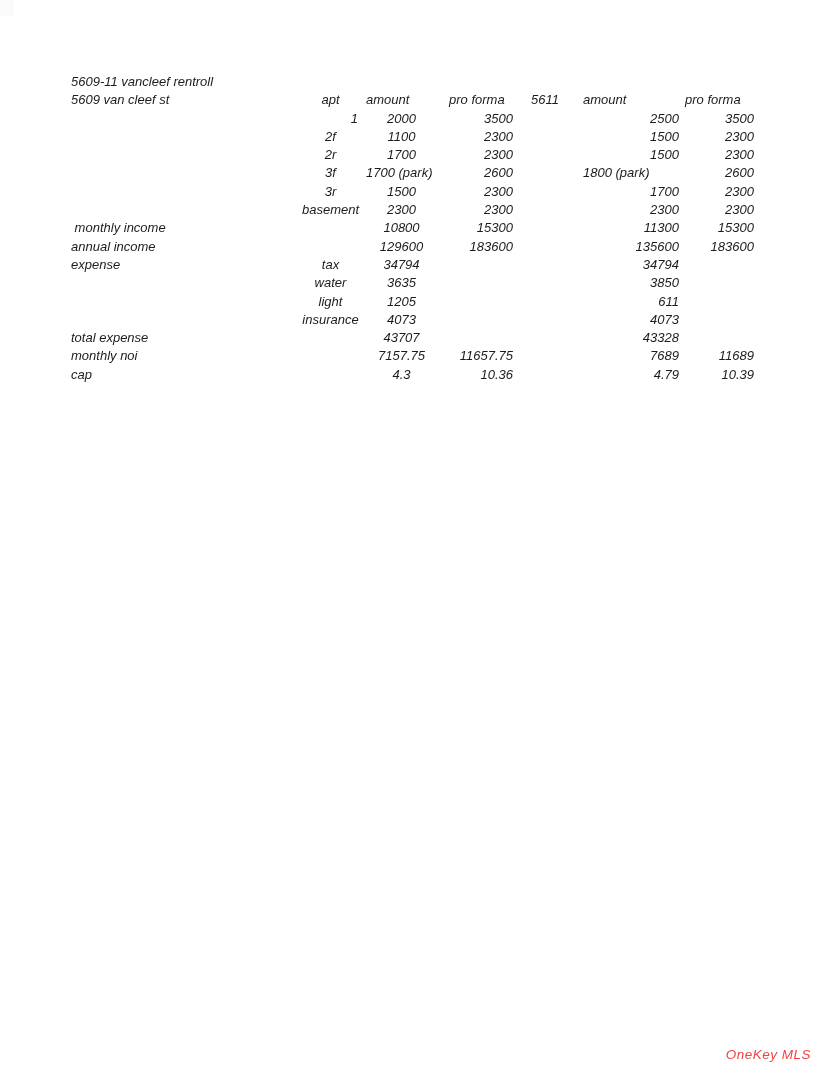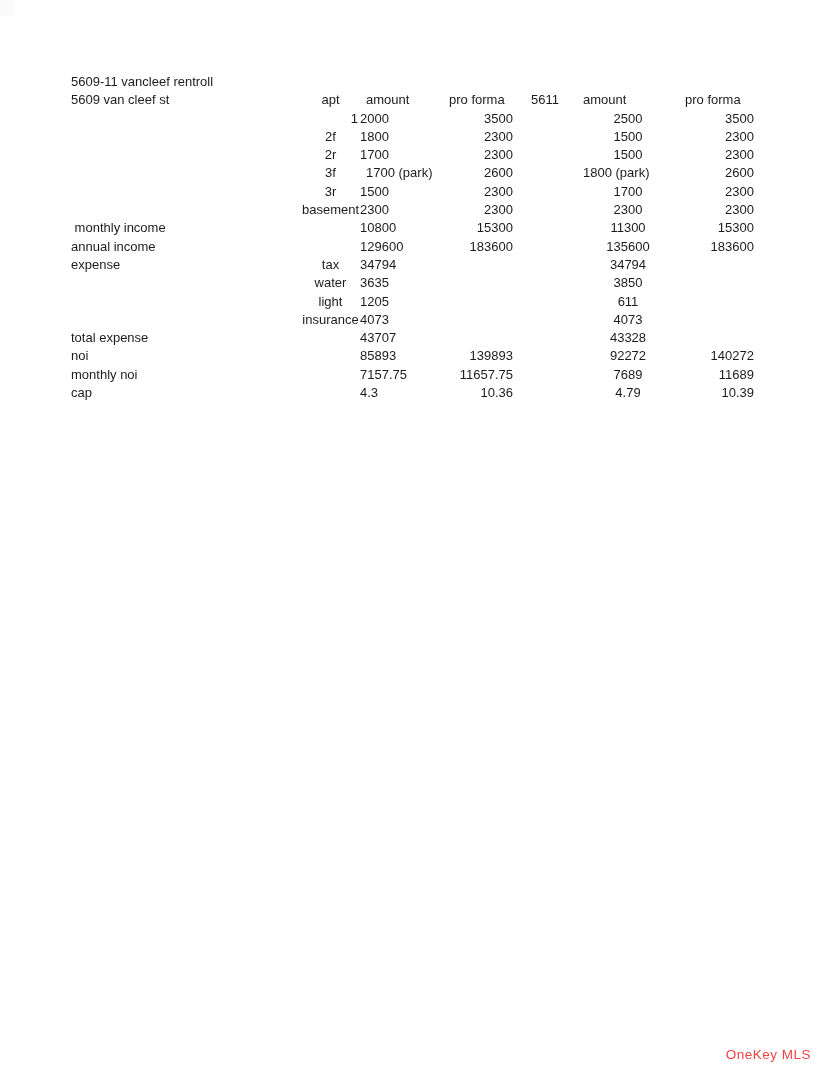--- a/index.html
+++ b/index.html
@@ -4,20 +4,21 @@
 <style>
   html, body { margin: 0; padding: 0; background: #ffffff; }
   .page {
     position: relative;
     width: 825px;
     height: 1068px;
     background: #ffffff;
     overflow: hidden;
     font-family: "Liberation Sans", sans-serif;
     color: #1c1c1c;
+    font-style: italic;
   }
   .corner-artifact {
     position: absolute;
     left: 0; top: 0;
     width: 14px; height: 16px;
     background: #fafafa;
   }
   .sheet {
     position: absolute;
     left: 71px;
@@ -35,24 +36,24 @@
     line-height: 18.3px;
   }
   .c {
     flex: 0 0 auto;
     white-space: pre;
     box-sizing: border-box;
     overflow: visible;
   }
   .c1 { width: 230px; text-align: left; }
   .c2 { width: 59px;  text-align: center; }
-  .c3 { width: 83px;  text-align: left; }
+  .c3 { width: 83px;  text-align: center; }
   .c4 { width: 70px;  text-align: right; }
   .c5 { width: 64px;  text-align: center; }
-  .c6 { width: 102px; text-align: center; }
+  .c6 { width: 102px; text-align: right; }
   .c7 { width: 75px;  text-align: right; }
   .flip-left  { text-align: left !important; padding-left: 6px; }
   .flip-right { text-align: right !important; padding-right: 2px; }
   .watermark {
     position: absolute;
     right: 14px;
     bottom: 6px;
     font-size: 13.5px;
     letter-spacing: 0.5px;
     color: #ef4444;
@@ -81,21 +82,21 @@
           <div class="c c2 flip-right">1</div>
           <div class="c c3">2000</div>
           <div class="c c4">3500</div>
           <div class="c c5"></div>
           <div class="c c6">2500</div>
           <div class="c c7">3500</div>
         </div>
         <div class="row">
           <div class="c c1"></div>
           <div class="c c2">2f</div>
-          <div class="c c3">1800</div>
+          <div class="c c3">1100</div>
           <div class="c c4">2300</div>
           <div class="c c5"></div>
           <div class="c c6">1500</div>
           <div class="c c7">2300</div>
         </div>
         <div class="row">
           <div class="c c1"></div>
           <div class="c c2">2r</div>
           <div class="c c3">1700</div>
           <div class="c c4">2300</div>
@@ -187,29 +188,20 @@
         <div class="row">
           <div class="c c1">total expense</div>
           <div class="c c2"></div>
           <div class="c c3">43707</div>
           <div class="c c4"></div>
           <div class="c c5"></div>
           <div class="c c6">43328</div>
           <div class="c c7"></div>
         </div>
         <div class="row">
-          <div class="c c1">noi</div>
-          <div class="c c2"></div>
-          <div class="c c3">85893</div>
-          <div class="c c4">139893</div>
-          <div class="c c5"></div>
-          <div class="c c6">92272</div>
-          <div class="c c7">140272</div>
-        </div>
-        <div class="row">
           <div class="c c1">monthly noi</div>
           <div class="c c2"></div>
           <div class="c c3">7157.75</div>
           <div class="c c4">11657.75</div>
           <div class="c c5"></div>
           <div class="c c6">7689</div>
           <div class="c c7">11689</div>
         </div>
         <div class="row">
           <div class="c c1">cap</div>

